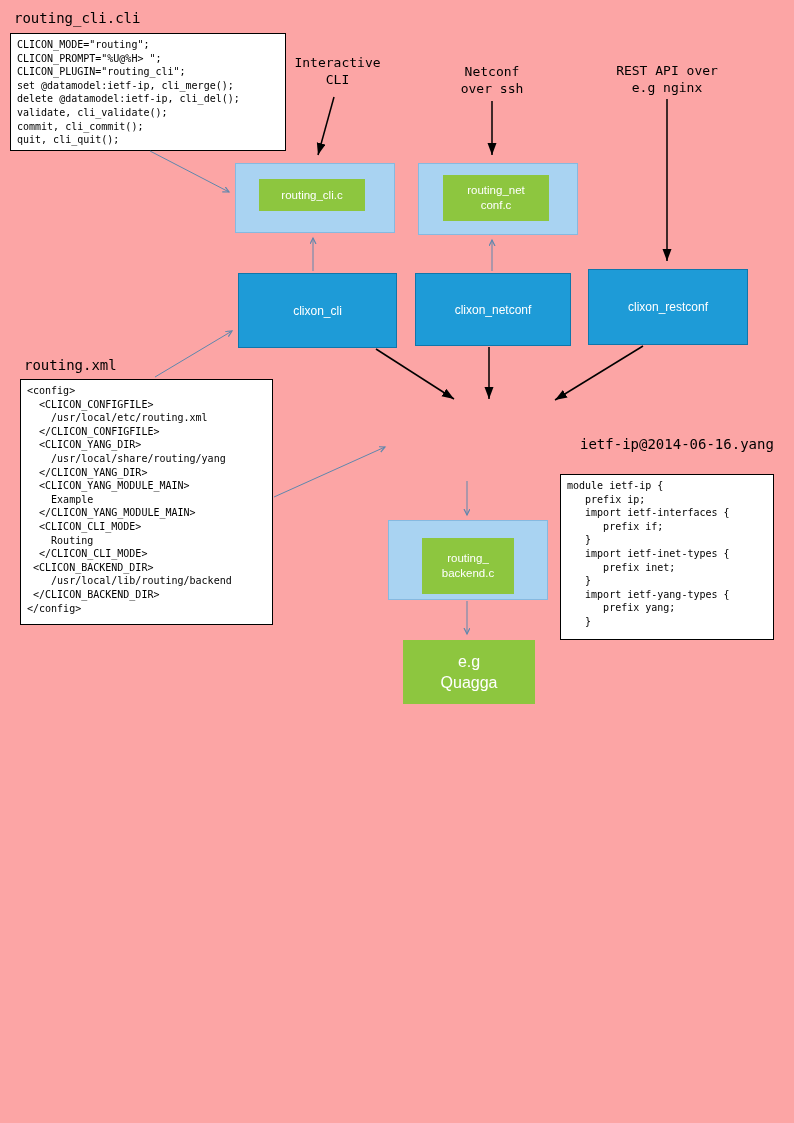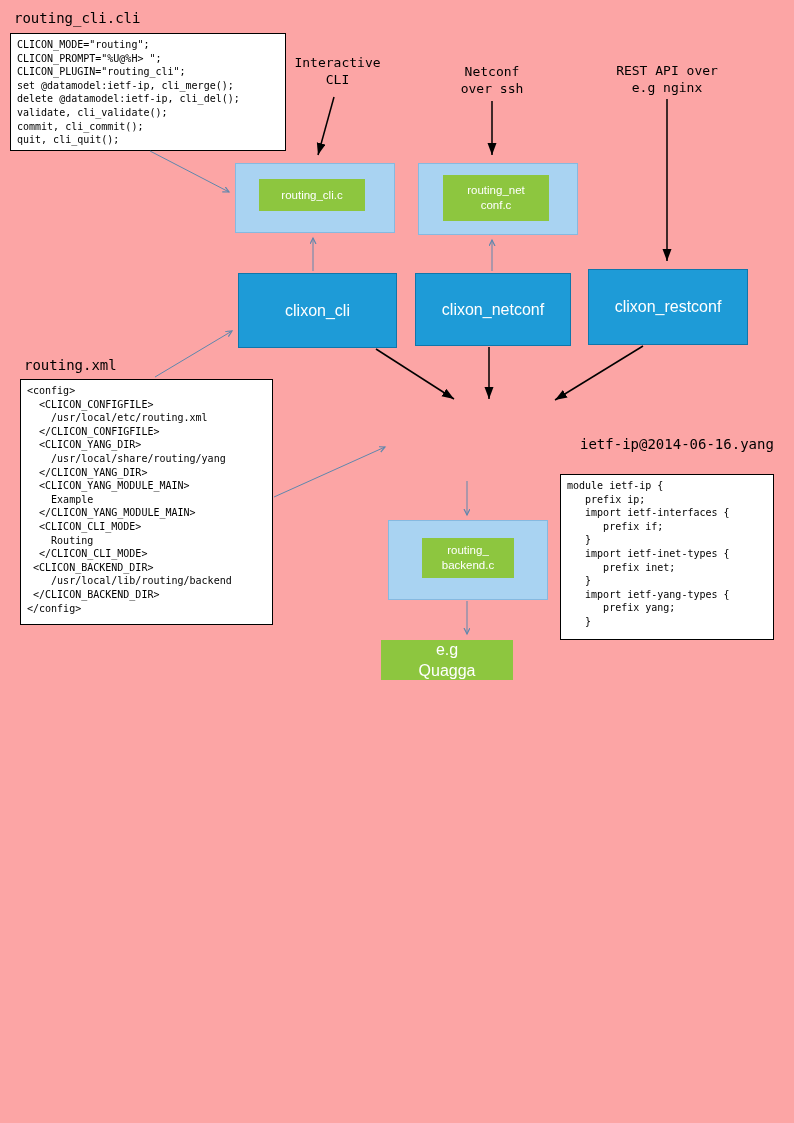--- a/index.html
+++ b/index.html
@@ -37,21 +37,21 @@
     text-align: center;
     white-space: pre-line;
   }
   .box-blue {
     background: #1e9bd7;
     border: 1px solid #0f76ab;
     color: #ffffff;
     display: flex;
     align-items: center;
     justify-content: center;
-    font-size: 16px;
+    font-size: 12px;
     box-sizing: border-box;
     text-align: right;
     white-space: pre-line;
   }
   .box-light {
     background: #a9d3f2;
     border: 1px solid #86b9e0;
     box-sizing: border-box;
   }
   .box-green {
@@ -134,25 +134,25 @@
       prefix if;
    }
    import ietf-inet-types {
       prefix inet;
    }
    import ietf-yang-types {
       prefix yang;
    }</div>
 
   <div class="abs box-light" style="left:388px; top:520px; width:160px; height:80px;">
-    <div class="box-green green-inner" style="position:absolute; left:33px; top:17px; width:92px; height:40px;">routing_
+    <div class="box-green green-inner" style="position:absolute; left:33px; top:17px; width:92px; height:56px;">routing_
 backend.c</div>
   </div>
 
-  <div class="abs box-green quagga" style="left:381px; top:640px; width:132px; height:40px;">e.g
+  <div class="abs box-green quagga" style="left:403px; top:640px; width:132px; height:64px;">e.g
 Quagga</div>
 
   <svg class="arrows" viewBox="0 0 794 1123">
     <defs>
       <marker id="black-head" markerWidth="12" markerHeight="10" refX="8" refY="3" orient="auto">
         <path d="M0,0 L8,3 L0,6 Z" fill="#000000"></path>
       </marker>
       <marker id="blue-head" markerWidth="10" markerHeight="10" refX="6" refY="3" orient="auto">
         <path d="M0,0 L6,3 L0,6" fill="none" stroke="#5f87ad" stroke-width="1.2"></path>
       </marker>

